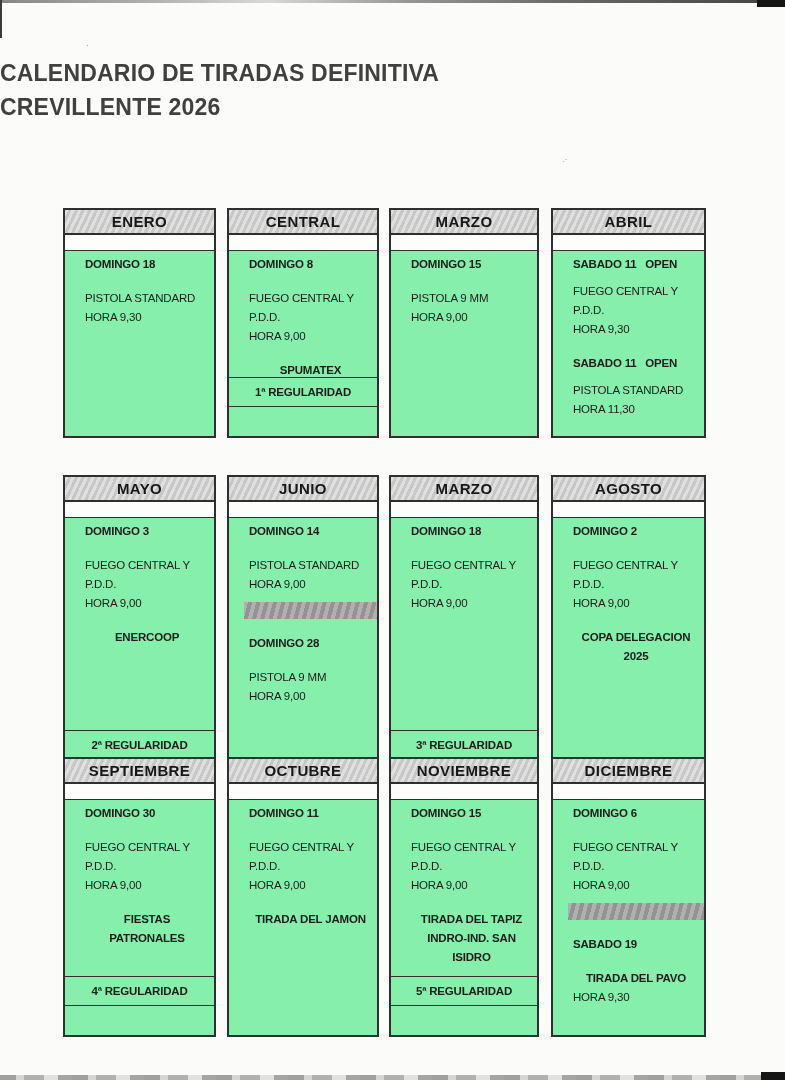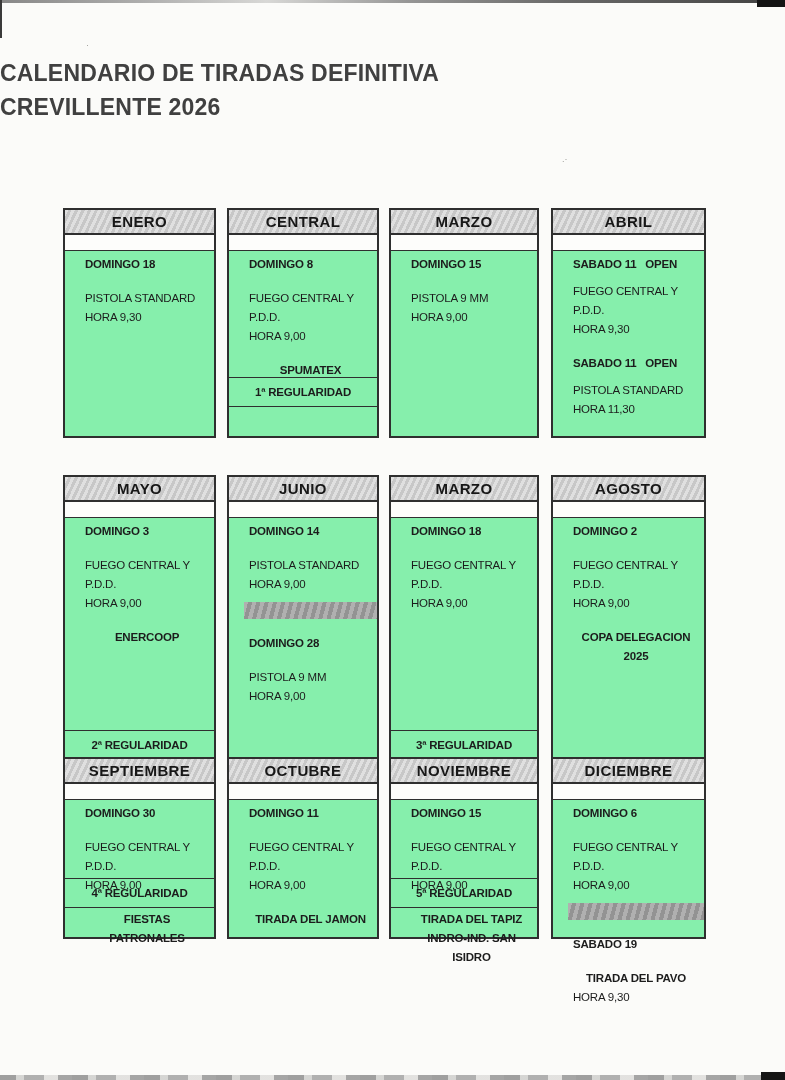--- a/index.html
+++ b/index.html
@@ -52,21 +52,21 @@
   .mb-footer{position:absolute;left:0;right:0;bottom:0;}
   .footer-band{
     border-top:1.5px solid #2f2f2f;border-bottom:1.5px solid #2f2f2f;
     text-align:center;font-weight:bold;font-size:11.5px;padding:8px 0;letter-spacing:-0.2px;
   }
   .footer-space{height:29px;}
 
   
   .c1{left:63px;width:153px;}  .c2{left:227px;width:152px;}
   .c3{left:389px;width:150px;} .c4{left:551px;width:155px;}
-  .r1{top:208px;height:230px;} .r2{top:475px;height:316px;} .r3{top:757px;height:182px;}
+  .r1{top:208px;height:230px;} .r2{top:475px;height:316px;} .r3{top:757px;height:280px;}
 </style>
 </head>
 <body>
 
 <div id="page">
 
   <div class="scan-top"></div>
   <div class="scan-corner-tr"></div>
   <div class="scan-left"></div>
   <div class="scan-bottom"></div>

